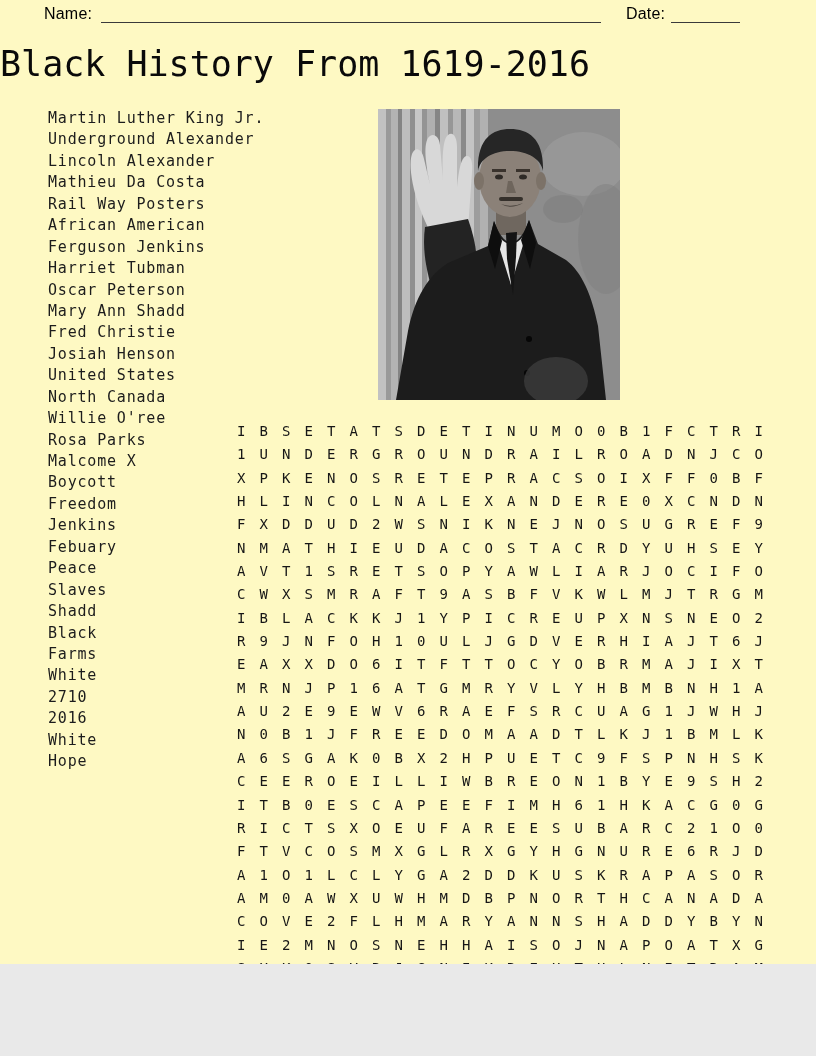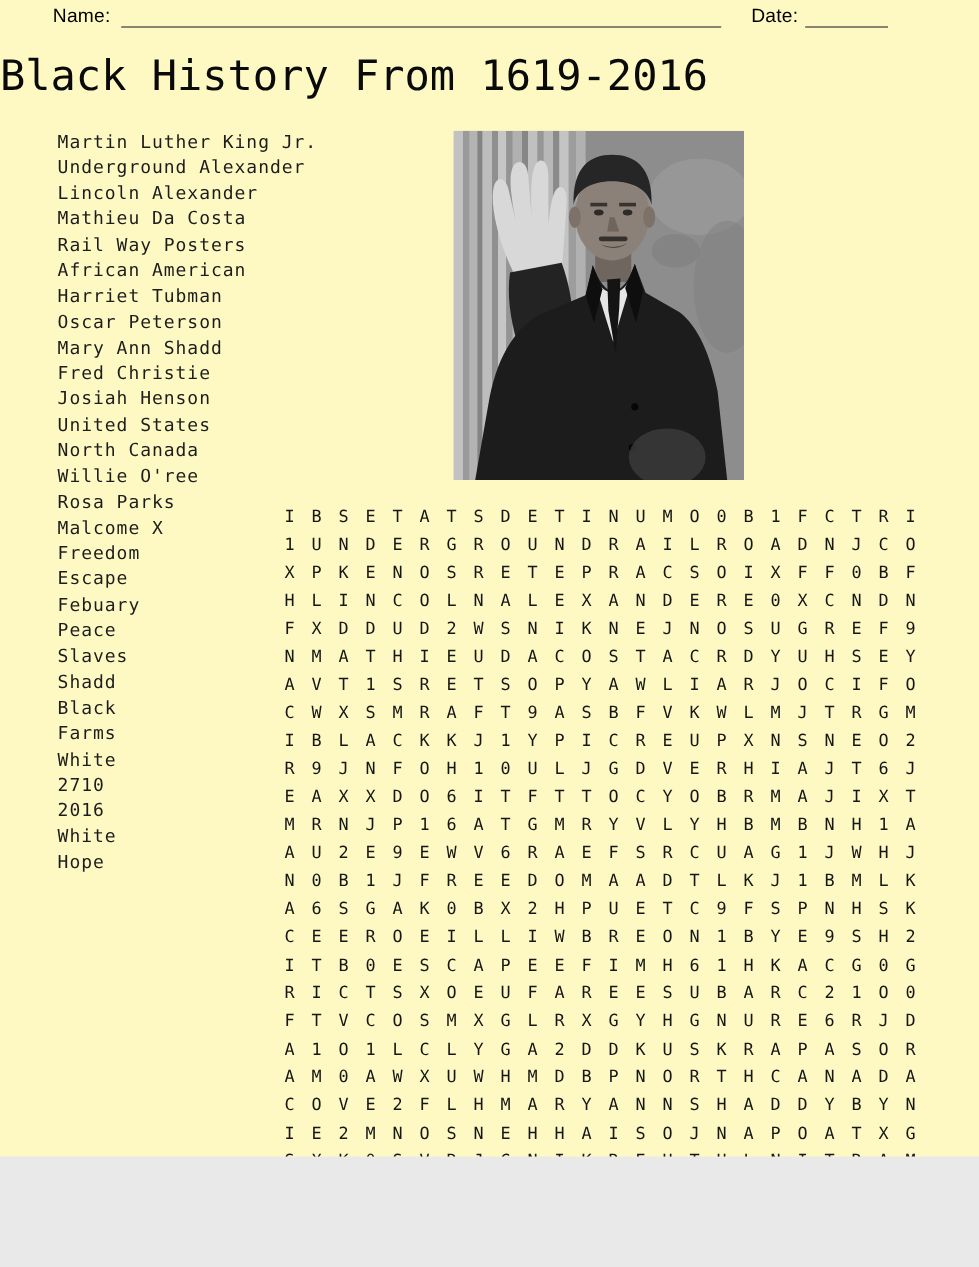--- a/index.html
+++ b/index.html
@@ -127,32 +127,34 @@
     </svg>
   </div>
 
   <div class="word-list">
       <div class="word-item">Martin Luther King Jr.</div>
       <div class="word-item">Underground Alexander</div>
       <div class="word-item">Lincoln Alexander</div>
       <div class="word-item">Mathieu Da Costa</div>
       <div class="word-item">Rail Way Posters</div>
       <div class="word-item">African American</div>
+      <div class="word-item">Ferguson Jenkins</div>
       <div class="word-item">Harriet Tubman</div>
       <div class="word-item">Oscar Peterson</div>
       <div class="word-item">Mary Ann Shadd</div>
       <div class="word-item">Fred Christie</div>
       <div class="word-item">Josiah Henson</div>
       <div class="word-item">United States</div>
       <div class="word-item">North Canada</div>
       <div class="word-item">Willie O'ree</div>
       <div class="word-item">Rosa Parks</div>
       <div class="word-item">Malcome X</div>
+      <div class="word-item">Boycott</div>
       <div class="word-item">Freedom</div>
-      <div class="word-item">Escape</div>
+      <div class="word-item">Jenkins</div>
       <div class="word-item">Febuary</div>
       <div class="word-item">Peace</div>
       <div class="word-item">Slaves</div>
       <div class="word-item">Shadd</div>
       <div class="word-item">Black</div>
       <div class="word-item">Farms</div>
       <div class="word-item">White</div>
       <div class="word-item">2710</div>
       <div class="word-item">2016</div>
       <div class="word-item">White</div>

